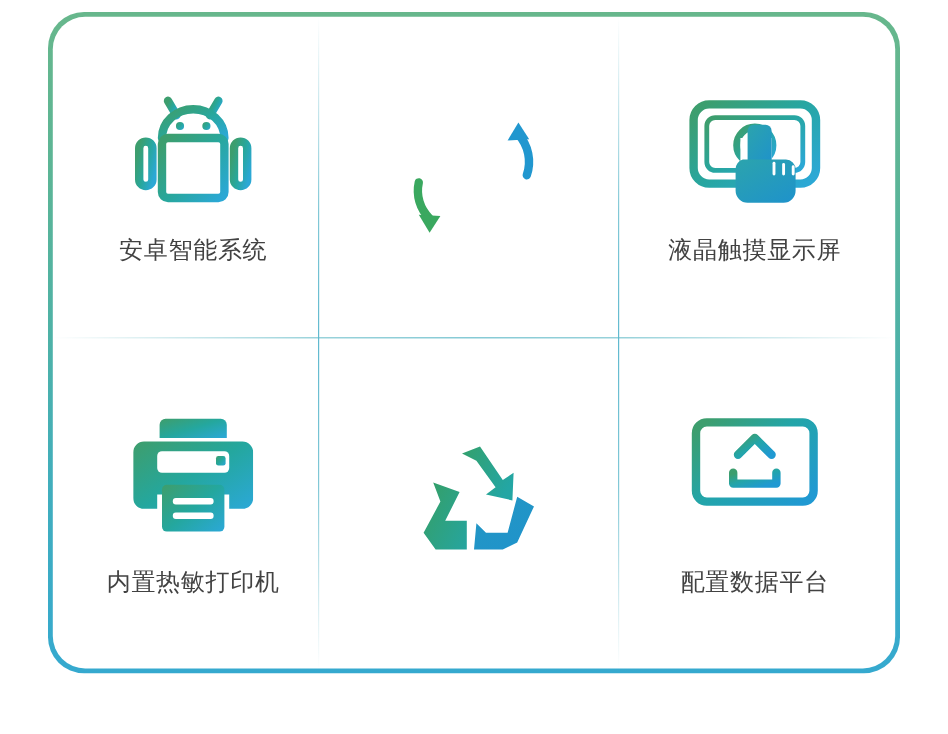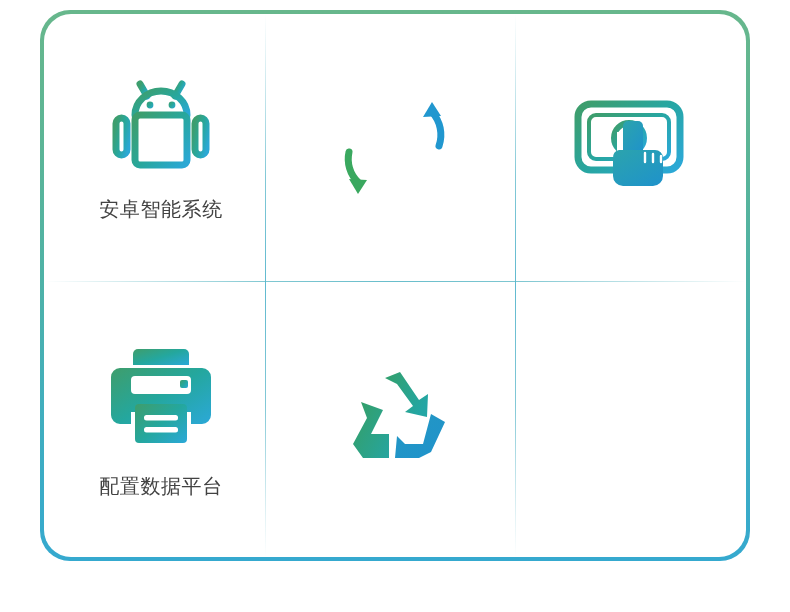--- a/index.html
+++ b/index.html
@@ -225,20 +225,21 @@
                 <path d="M46 52 h36 a8 8 0 0 1 8 8 v18 a10 10 0 0 1 -10 10 h-30 a10 10 0 0 1 -10 -10 v-18 a8 8 0 0 1 6 -8 z"></path>
               </g>
 
               <g stroke="#ffffff" stroke-width="2.4" stroke-linecap="round">
                 <line x1="72" y1="55" x2="72" y2="64"></line>
                 <line x1="80" y1="56" x2="80" y2="64"></line>
                 <line x1="88" y1="58" x2="88" y2="64"></line>
               </g>
             </svg>
           </div>
+          <div class="cell-label">液晶触摸显示屏</div>
         </div>
 
         <div class="cell row2">
           <div class="cell-icon">
             <svg width="100" height="98" viewBox="0 0 100 98">
               <defs>
                 <linearGradient id="g4" x1="0" y1="0.05" x2="1" y2="0.95">
                   <stop offset="0" stop-color="#3d9e6e"></stop>
                   <stop offset="0.5" stop-color="#24a79e"></stop>
                   <stop offset="1" stop-color="#2ba8d5"></stop>
@@ -255,21 +256,21 @@
 
               <rect x="69" y="33" width="8" height="8" rx="2" fill="url(#g4)"></rect>
 
               <g>
                 <rect x="24" y="57" width="52" height="39" rx="4" fill="url(#g4)"></rect>
                 <rect x="33" y="68" width="34" height="5.5" rx="2.5" fill="#ffffff"></rect>
                 <rect x="33" y="80" width="34" height="5.5" rx="2.5" fill="#ffffff"></rect>
               </g>
             </svg>
           </div>
-          <div class="cell-label">配置数据平台</div>
+          <div class="cell-label">内置热敏打印机</div>
         </div>
 
         <div class="cell row2">
           <div class="cell-icon">
             <svg width="108" height="98" viewBox="0 0 108 98">
               <defs>
                 <linearGradient id="g5a" x1="0" y1="0" x2="1" y2="0.6">
                   <stop offset="0" stop-color="#33a06b"></stop>
                   <stop offset="1" stop-color="#23a6a4"></stop>
                 </linearGradient>
@@ -289,17 +290,43 @@
 
               <path d="M20 32 L26 48 L12 74 L22 88 L48 88 L48 64 L30 64 L42 40 Z" fill="url(#g5c)"></path>
 
               <g fill="#ffffff">
                 <path d="M60 40 L66 35 L59 21 L53 26 Z" opacity="0.0"></path>
               </g>
             </svg>
           </div>
         </div>
 
+        <div class="cell row2">
+          <div class="cell-icon">
+            <svg width="108" height="98" viewBox="0 0 108 98">
+              <defs>
+                <linearGradient id="g6" x1="0" y1="0.1" x2="1" y2="0.9">
+                  <stop offset="0" stop-color="#3d9e6e"></stop>
+                  <stop offset="0.45" stop-color="#23a5a8"></stop>
+                  <stop offset="1" stop-color="#2099d2"></stop>
+                </linearGradient>
+              </defs>
+              <g fill="none" stroke="url(#g6)" stroke-width="7" stroke-linecap="round" stroke-linejoin="round">
+
+                <rect x="5" y="5" width="98" height="66" rx="9"></rect>
+
+                <line x1="54" y1="71" x2="54" y2="86"></line>
+                <line x1="33" y1="90" x2="75" y2="90"></line>
+
+                <line x1="54" y1="19" x2="54" y2="51"></line>
+                <polyline points="40,32 54,18 68,32"></polyline>
+
+                <polyline points="36,47 36,56 72,56 72,47"></polyline>
+              </g>
+            </svg>
+          </div>
+          <div class="cell-label">配置数据平台</div>
+        </div>
 
       </div>
     </div>
   </div>
 </div>
 
 </body></html>

